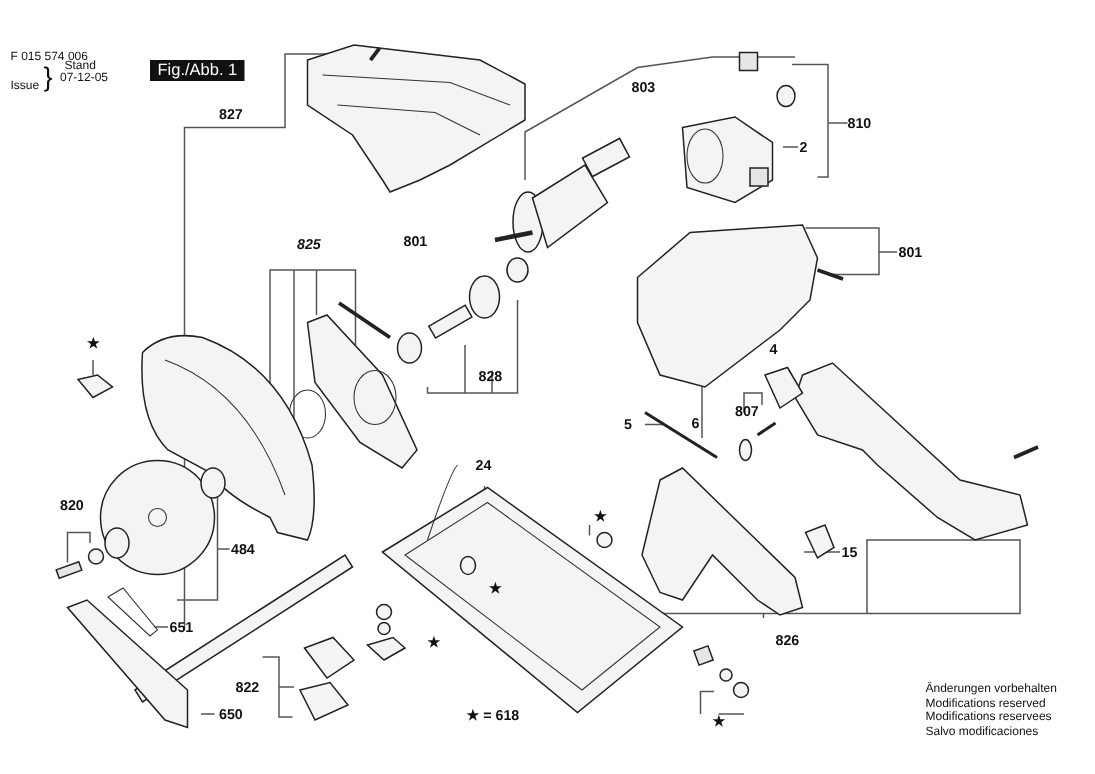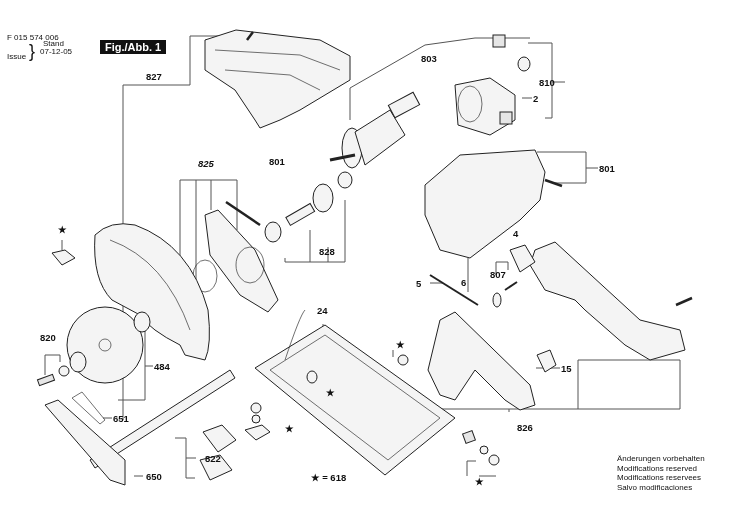--- a/index.html
+++ b/index.html
@@ -1,18 +1,18 @@
 <!DOCTYPE html>
 <html><head>
 <meta charset="utf-8">
 <style>
   html,body{margin:0;padding:0;background:#fff;}
   body{width:730px;height:516px;position:relative;overflow:hidden;font-family:"Liberation Sans",sans-serif;color:#111;}
   .hdr{position:absolute;font-size:8px;line-height:9px;}
-  .fig{position:absolute;left:100px;top:40px;background:#111;color:#fff;font-weight:bold;font-size:11px;padding:1px 5px;}
+  .fig{position:absolute;left:100px;top:40px;background:#111;color:#fff;font-weight:normal;font-size:11px;padding:1px 5px;}
   .lbl{position:absolute;font-size:9.5px;font-weight:bold;line-height:10px;white-space:nowrap;}
   .notes{position:absolute;left:617px;top:454px;font-size:8px;line-height:9.5px;}
   svg{position:absolute;left:0;top:0;}
   .ln{stroke:#555;stroke-width:1;fill:none;}
   .part{stroke:#222;stroke-width:1;fill:#f4f4f4;}
   .part2{stroke:#222;stroke-width:1;fill:#e6e6e6;}
   .thin{stroke:#333;stroke-width:.7;fill:none;}
 </style>
 </head>
 <body>
@@ -171,36 +171,36 @@
 
 <div class="lbl" style="left:58px;top:225px;">★</div>
 <div class="lbl" style="left:396px;top:340px;">★</div>
 <div class="lbl" style="left:326px;top:388px;">★</div>
 <div class="lbl" style="left:285px;top:424px;">★</div>
 <div class="lbl" style="left:475px;top:477px;">★</div>
 
 <div class="lbl" style="left:146px;top:72px;">827</div>
 <div class="lbl" style="left:269px;top:157px;">801</div>
 <div class="lbl" style="left:421px;top:54px;">803</div>
-<div class="lbl" style="left:539px;top:78px;">810</div>
+<div class="lbl" style="left:565px;top:78px;">810</div>
 <div class="lbl" style="left:533px;top:94px;">2</div>
 <div class="lbl" style="left:599px;top:164px;">801</div>
 <div class="lbl" style="left:198px;top:159px;font-style:italic;">825</div>
 <div class="lbl" style="left:319px;top:247px;">828</div>
 <div class="lbl" style="left:513px;top:229px;">4</div>
 <div class="lbl" style="left:490px;top:270px;">807</div>
 <div class="lbl" style="left:416px;top:279px;">5</div>
 <div class="lbl" style="left:461px;top:278px;">6</div>
 <div class="lbl" style="left:317px;top:306px;">24</div>
 <div class="lbl" style="left:40px;top:333px;">820</div>
 <div class="lbl" style="left:154px;top:362px;">484</div>
 <div class="lbl" style="left:561px;top:364px;">15</div>
 <div class="lbl" style="left:113px;top:414px;">651</div>
 <div class="lbl" style="left:500px;top:423px;padding-left:17px;">826</div>
-<div class="lbl" style="left:157px;top:454px;margin-left:48px;">822</div>
+<div class="lbl" style="left:157px;top:454px;">822</div>
 <div class="lbl" style="left:146px;top:472px;">650</div>
 <div class="lbl" style="left:311px;top:473px;">★ = 618</div>
 
 <div class="notes">
   <div>Änderungen vorbehalten</div>
   <div>Modifications reserved</div>
   <div>Modifications reservees</div>
   <div>Salvo modificaciones</div>
 </div>
 

